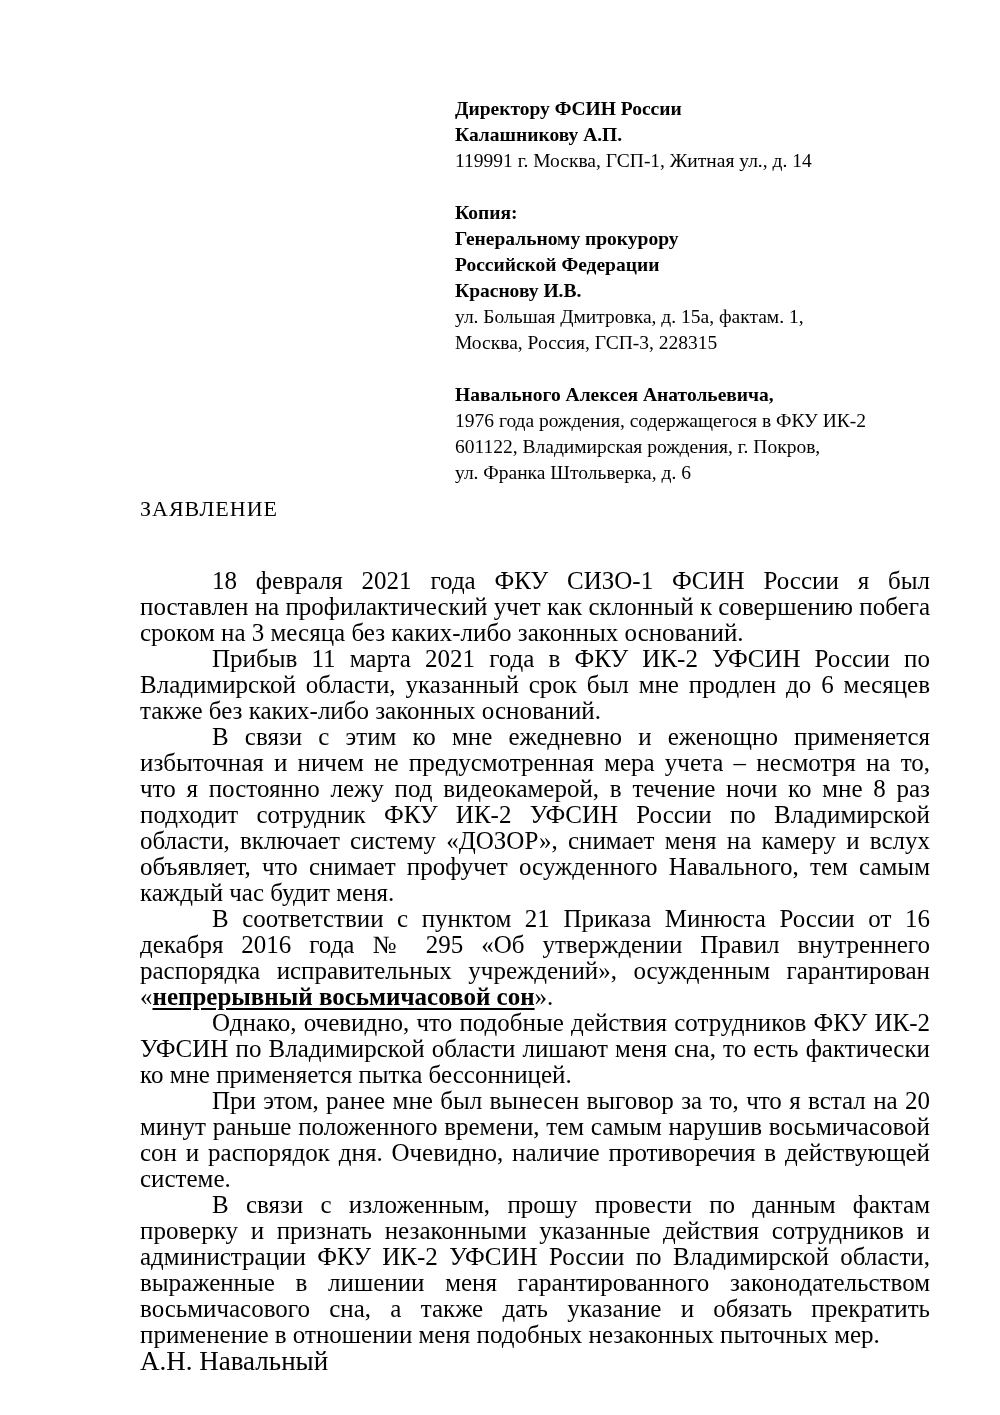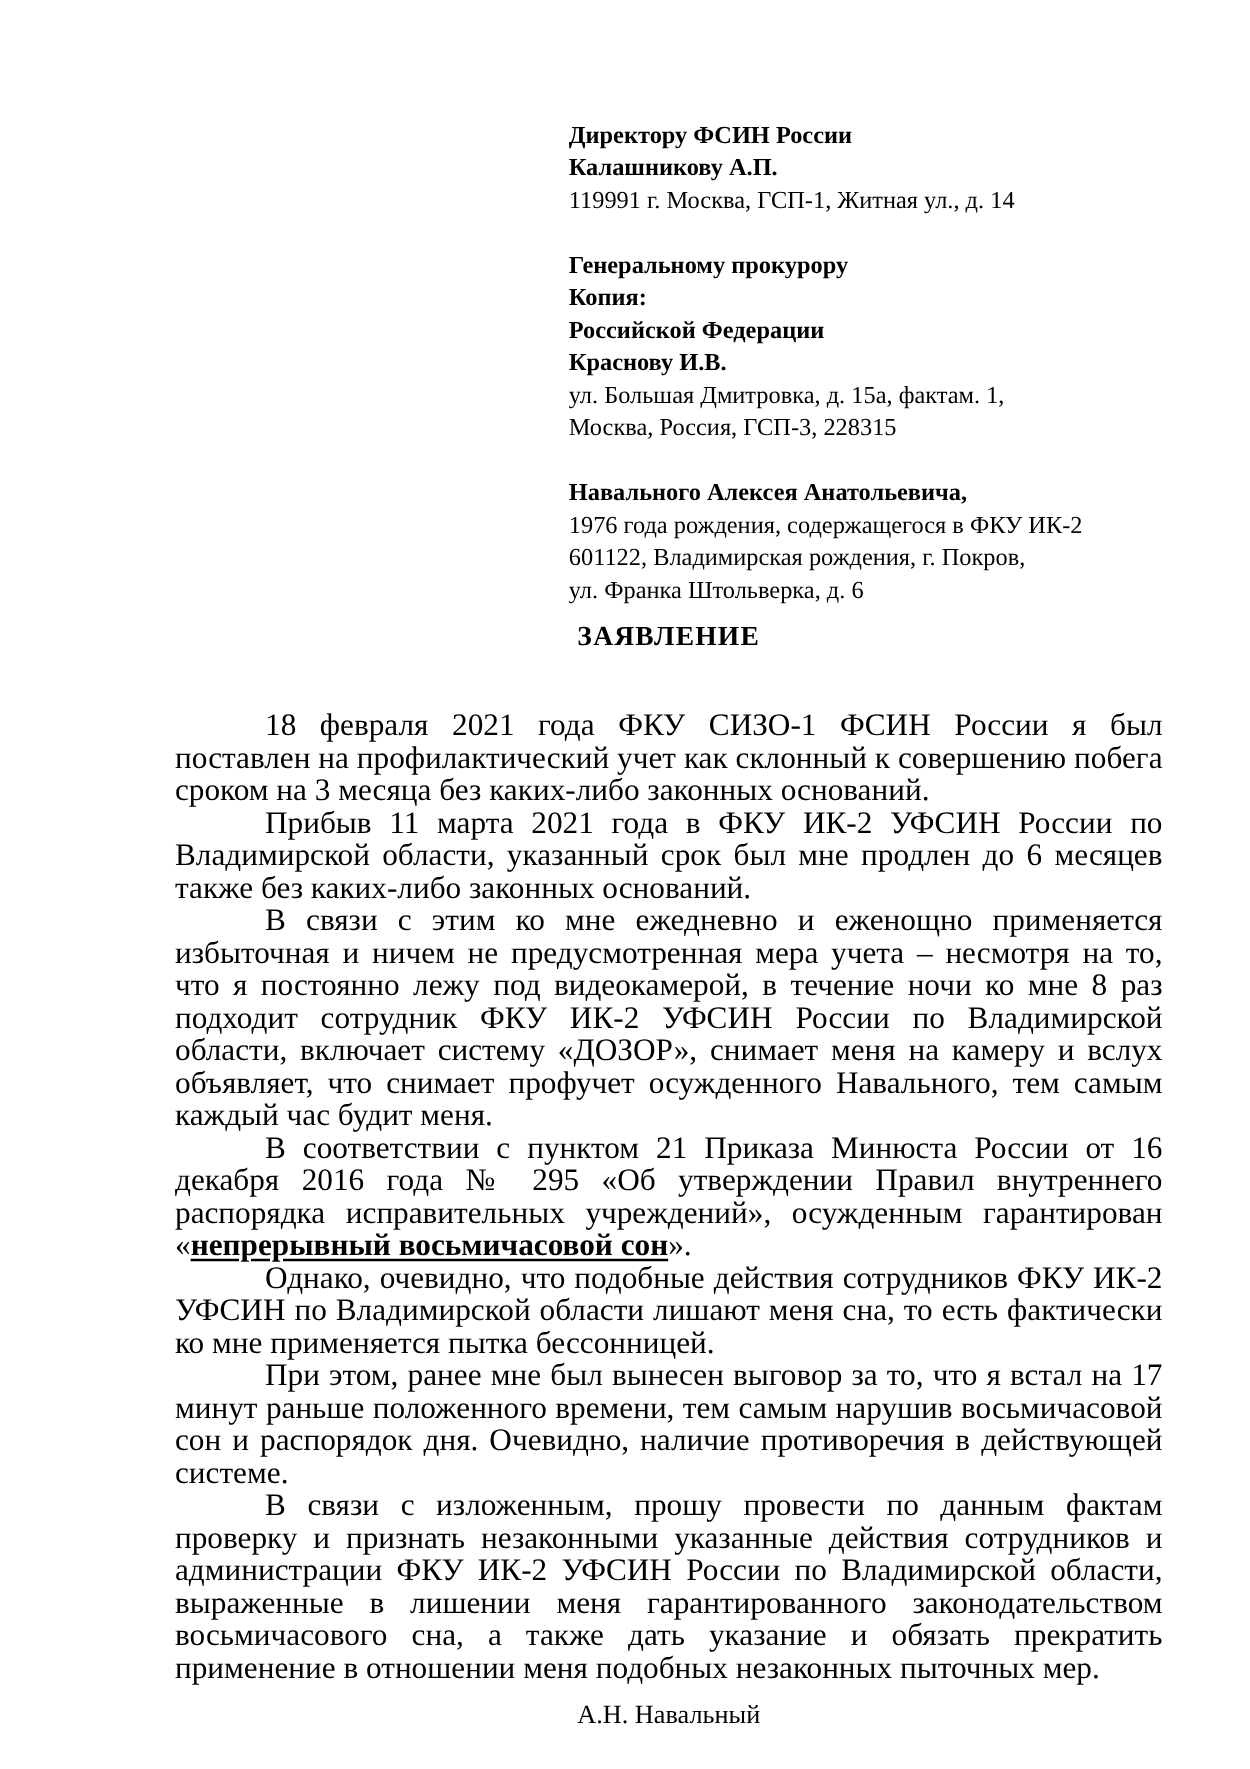--- a/index.html
+++ b/index.html
@@ -16,60 +16,59 @@
   .addr {
     margin-left: 315px;
     font-size: 19.5px;
     line-height: 26px;
   }
   .addr + .addr { margin-top: 26px; }
   .addr .line { white-space: nowrap; }
   .bold { font-weight: 700; }
   .title {
     margin-top: 10px;
-    text-align: center;
-    font-weight: 700;
+    text-align: left;
+    font-weight: 400;
     font-size: 22px;
     line-height: 26px;
     letter-spacing: 1px;
   }
   .body-text {
     margin-top: 46px;
     font-size: 25px;
     line-height: 26px;
     text-align: justify;
   }
   .body-text p { margin: 0; text-indent: 72px; }
   .emph {
     font-weight: 700;
     text-decoration: underline;
     text-decoration-thickness: 2px;
     text-underline-offset: 3px;
   }
   .signature {
-    margin-top: 10px;
-    text-align: center;
-    font-size: 21px;
+    text-align: left;
+    font-size: 27px;
     line-height: 26px;
   }
 </style>
 </head>
 <body>
 
 <div class="page">
 
   <div class="addr">
     <div class="line bold">Директору ФСИН России</div>
     <div class="line bold">Калашникову А.П.</div>
     <div class="line">119991 г. Москва, ГСП-1, Житная ул., д. 14</div>
   </div>
 
   <div class="addr">
+    <div class="line bold">Копия:</div>
     <div class="line bold">Генеральному прокурору</div>
-    <div class="line bold">Копия:</div>
     <div class="line bold">Российской Федерации</div>
     <div class="line bold">Краснову И.В.</div>
     <div class="line">ул. Большая Дмитровка, д. 15а, фактам. 1,</div>
     <div class="line">Москва, Россия, ГСП-3, 228315</div>
   </div>
 
   <div class="addr">
     <div class="line bold">Навального Алексея Анатольевича,</div>
     <div class="line">1976 года рождения, содержащегося в ФКУ ИК-2</div>
     <div class="line">601122, Владимирская рождения, г. Покров,</div>
@@ -77,19 +76,19 @@
   </div>
 
   <div class="title">ЗАЯВЛЕНИЕ</div>
 
   <div class="body-text">
     <p>18 февраля 2021 года ФКУ СИЗО-1 ФСИН России я был поставлен на профилактический учет как склонный к совершению побега сроком на 3 месяца без каких-либо законных оснований.</p>
     <p>Прибыв 11 марта 2021 года в ФКУ ИК-2 УФСИН России по Владимирской области, указанный срок был мне продлен до 6 месяцев также без каких-либо законных оснований.</p>
     <p>В связи с этим ко мне ежедневно и еженощно применяется избыточная и ничем не предусмотренная мера учета – несмотря на то, что я постоянно лежу под видеокамерой, в течение ночи ко мне 8 раз подходит сотрудник ФКУ ИК-2 УФСИН России по Владимирской области, включает систему «ДОЗОР», снимает меня на камеру и вслух объявляет, что снимает профучет осужденного Навального, тем самым каждый час будит меня.</p>
     <p><span>В соответствии с пунктом 21 Приказа Минюста России от 16 декабря 2016 года № 295 «Об утверждении Правил внутреннего распорядка исправительных учреждений», осужденным гарантирован «</span><span class="emph">непрерывный восьмичасовой сон</span><span>».</span></p>
     <p>Однако, очевидно, что подобные действия сотрудников ФКУ ИК-2 УФСИН по Владимирской области лишают меня сна, то есть фактически ко мне применяется пытка бессонницей.</p>
-    <p>При этом, ранее мне был вынесен выговор за то, что я встал на 17 минут раньше положенного времени, тем самым нарушив восьмичасовой сон и распорядок дня. Очевидно, наличие противоречия в действующей системе.</p>
+    <p>При этом, ранее мне был вынесен выговор за то, что я встал на 20 минут раньше положенного времени, тем самым нарушив восьмичасовой сон и распорядок дня. Очевидно, наличие противоречия в действующей системе.</p>
     <p>В связи с изложенным, прошу провести по данным фактам проверку и признать незаконными указанные действия сотрудников и администрации ФКУ ИК-2 УФСИН России по Владимирской области, выраженные в лишении меня гарантированного законодательством восьмичасового сна, а также дать указание и обязать прекратить применение в отношении меня подобных незаконных пыточных мер.</p>
   </div>
 
   <div class="signature">А.Н. Навальный</div>
 
 </div>
 
 </body></html>

